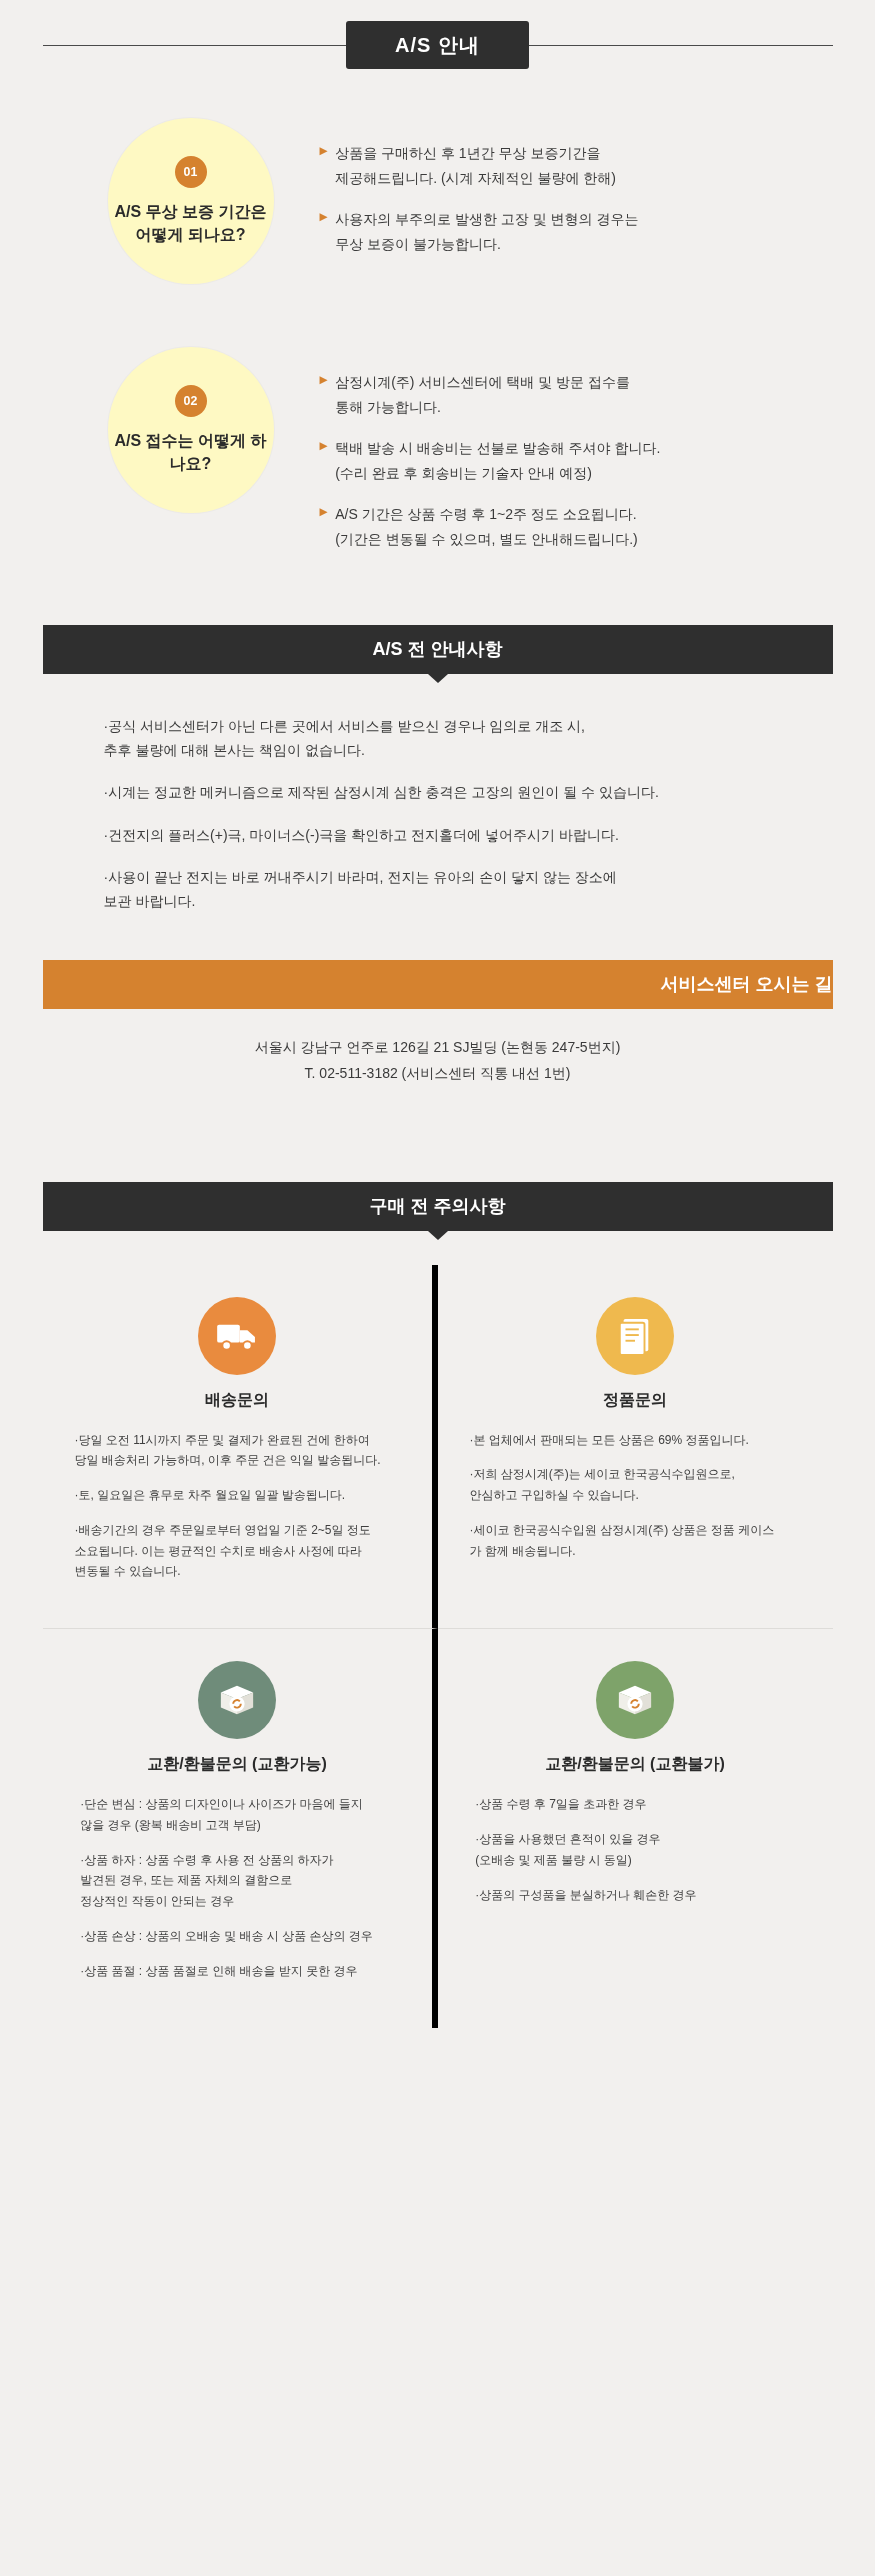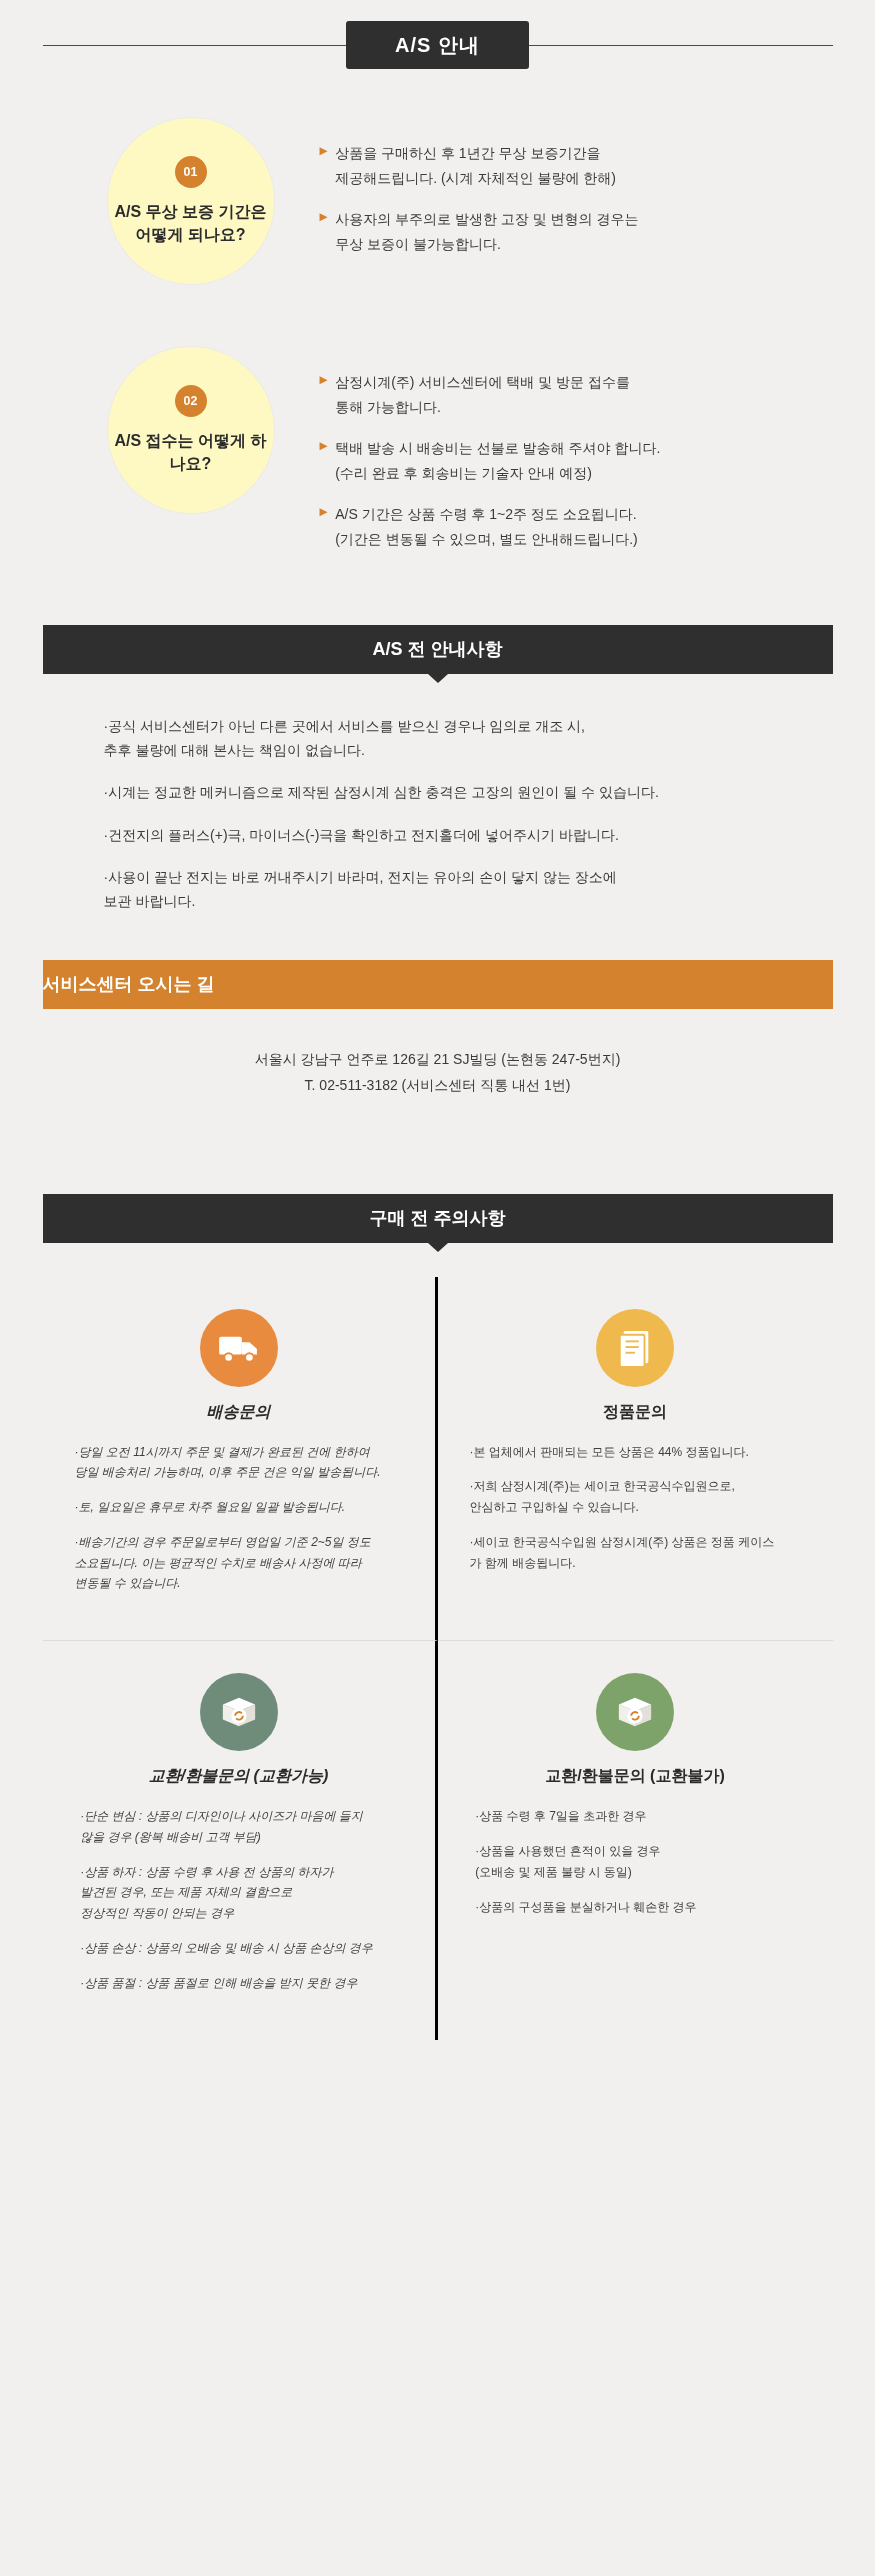--- a/index.html
+++ b/index.html
@@ -142,24 +142,24 @@
     font-size: 14px;
     color: #3a3a3a;
     line-height: 1.72;
     margin-bottom: 18px;
     white-space: pre-line;
   }
 
   
   .band-orange {
     width: 790px;
-    margin: 12px auto;
+    margin: 0 auto;
     background: #d5822f;
     color: #fff;
-    text-align: left;
+    text-align: right;
     font-size: 18px;
     font-weight: bold;
     padding: 12.4px 0;
   }
   .address {
     width: 790px;
     margin: 0 auto;
     text-align: center;
     padding: 25px 0 0 0;
     font-size: 14px;
@@ -171,21 +171,21 @@
   .grid {
     width: 790px;
     margin: 0 auto;
     display: grid;
     grid-template-columns: 1fr 1fr;
   }
   .cell {
     padding: 32px 32px 32px 32px;
     position: relative;
   }
-  .cell.left { border-right: 3px solid #000000; font-style: italic; }
+  .cell.left { border-right: 6px solid #000000; }
   .cell.toprow { border-bottom: 1px solid #dedcd9; }
 
   .icon-circle {
     width: 78px; height: 78px;
     border-radius: 50%;
     margin: 0 auto 15px auto;
     display: flex; align-items: center; justify-content: center;
   }
   .ic-delivery { background: #e98b3e; }
   .ic-genuine  { background: #efb94e; }
@@ -324,21 +324,21 @@
         <svg width="38" height="42" viewBox="0 0 40 44" aria-hidden="true">
           <rect x="8" y="4" width="26" height="34" rx="2" fill="#ffffff"></rect>
           <rect x="4" y="8" width="26" height="34" rx="2" fill="#ffffff" stroke="#efb94e" stroke-width="2"></rect>
           <rect x="10" y="14" width="14" height="2" fill="#efb94e"></rect>
           <rect x="10" y="20" width="14" height="2" fill="#efb94e"></rect>
           <rect x="10" y="26" width="10" height="2" fill="#efb94e"></rect>
         </svg>
       </div>
       <h3>정품문의</h3>
       <ul>
-        <li>·본 업체에서 판매되는 모든 상품은 44% 정품입니다.</li>
+        <li>·본 업체에서 판매되는 모든 상품은 69% 정품입니다.</li>
         <li>·저희 삼정시계(주)는 세이코 한국공식수입원으로,
   안심하고 구입하실 수 있습니다.</li>
         <li>·세이코 한국공식수입원 삼정시계(주) 상품은 정품 케이스
   가 함께 배송됩니다.</li>
       </ul>
     </div>
 
     <div class="cell left indent">
       <div class="icon-circle ic-exchange">
         <svg width="44" height="38" viewBox="0 0 46 40" aria-hidden="true">

